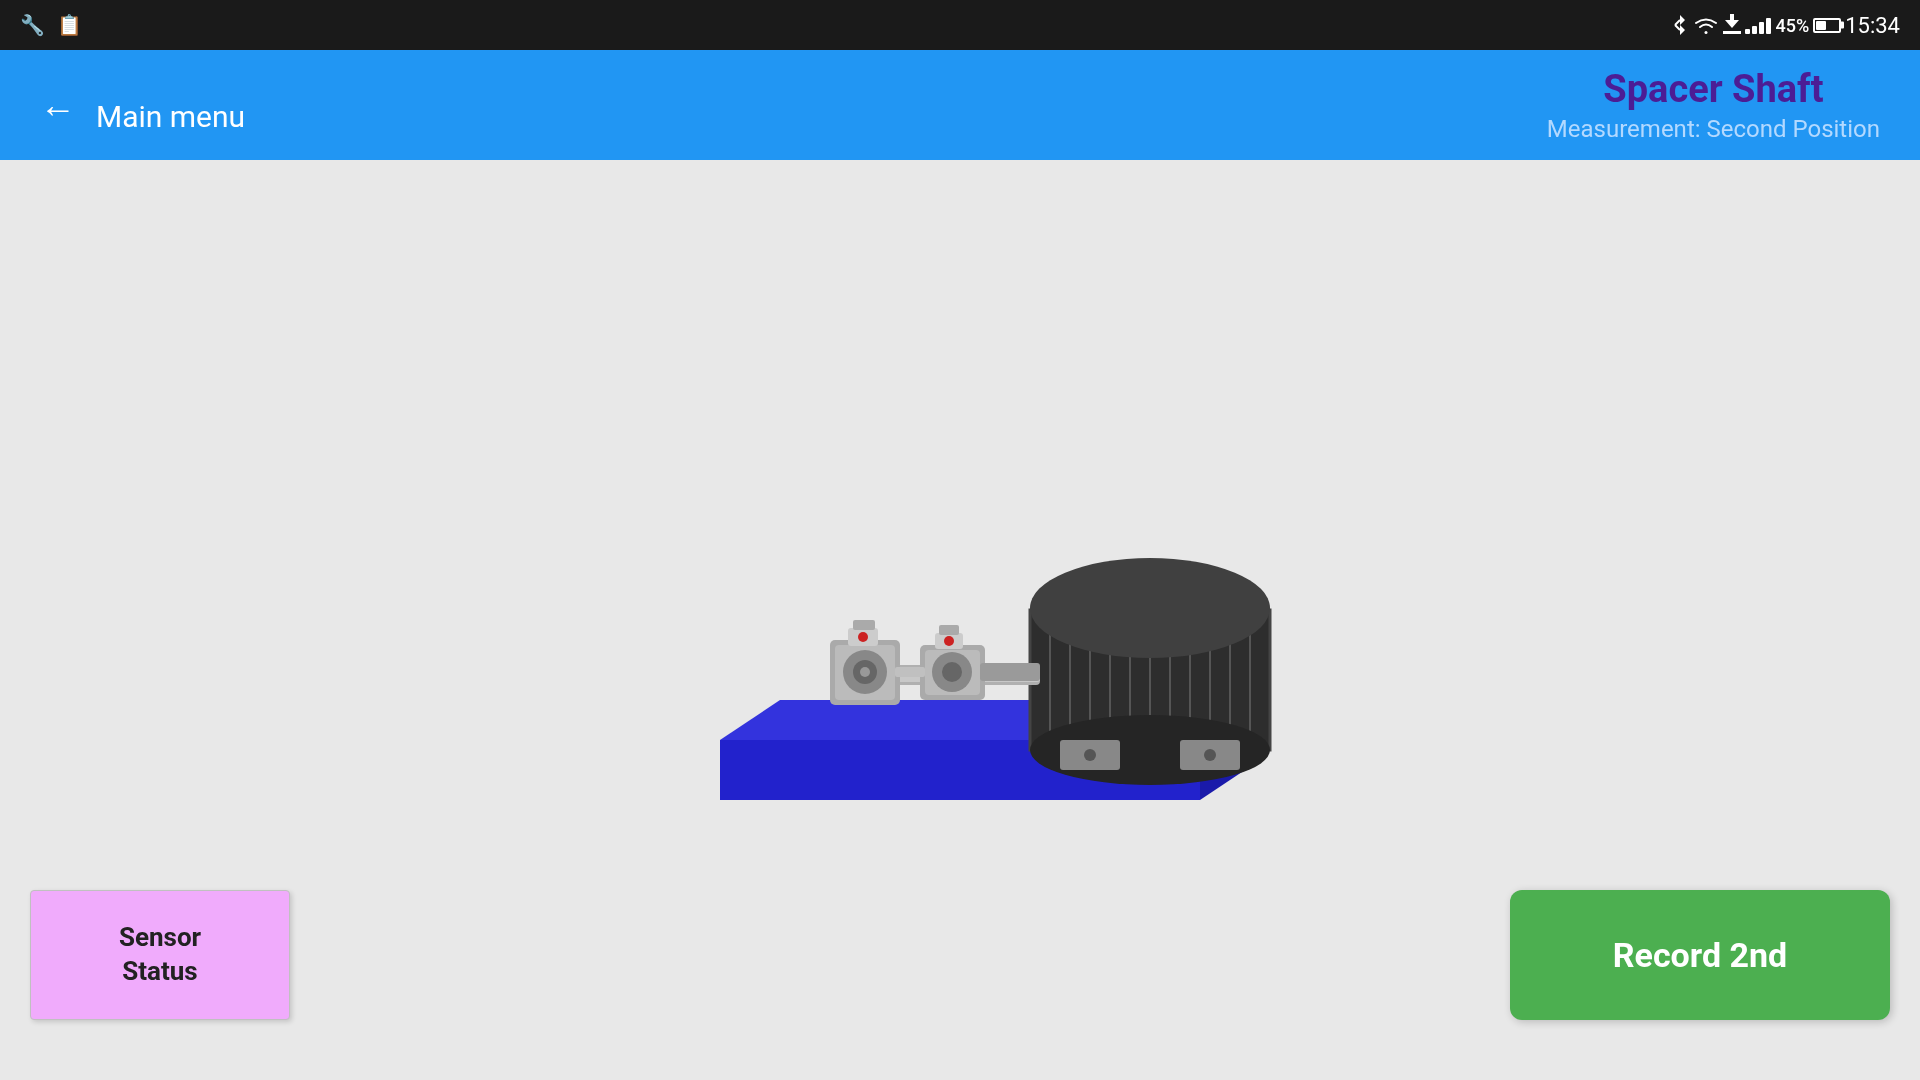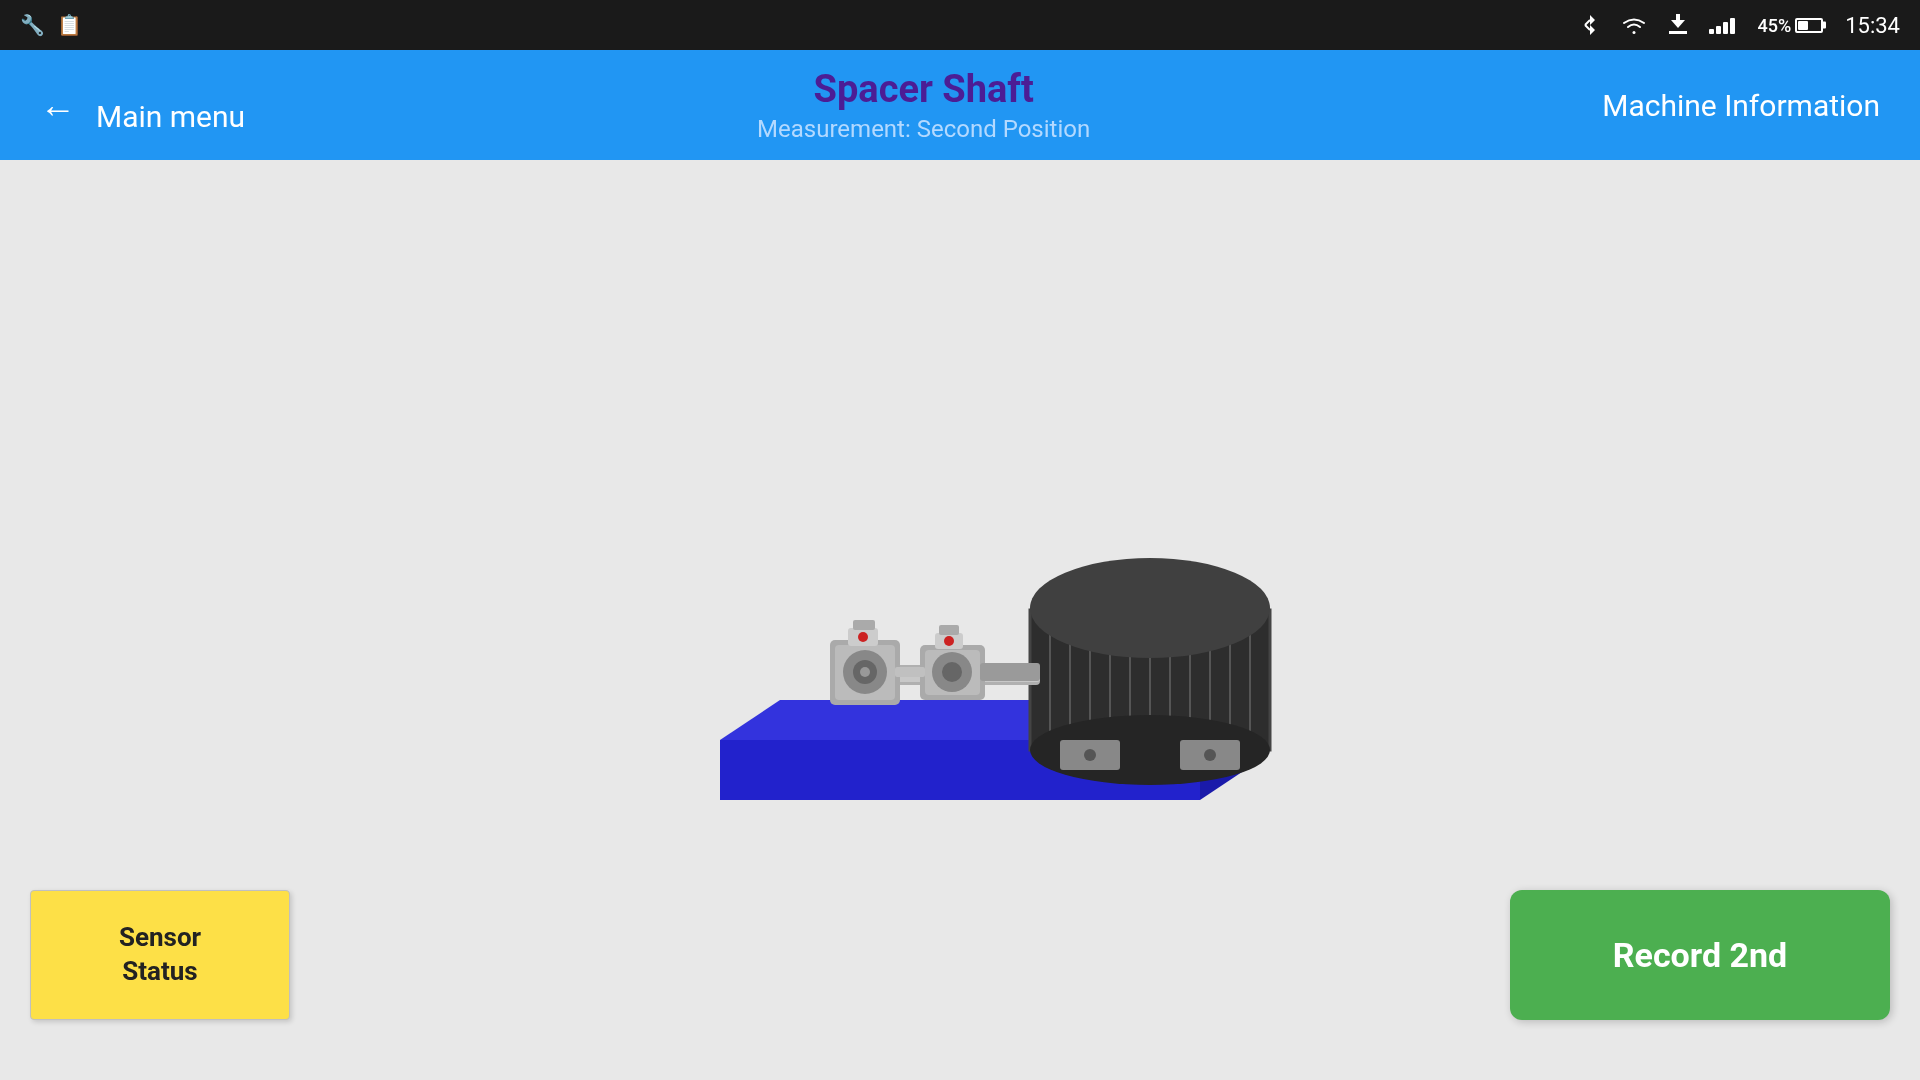--- a/index.html
+++ b/index.html
@@ -27,21 +27,21 @@
       align-items: center;
       gap: 12px;
     }
     .status-icon {
       font-size: 20px;
       color: white;
     }
     #status-bar-right {
       display: flex;
       align-items: center;
-      gap: 22px;
+      gap: 4px;
       font-size: 18px;
       font-weight: 500;
     }
     .signal-bars {
       display: flex;
       align-items: flex-end;
       gap: 2px;
       height: 18px;
     }
     .signal-bar {
@@ -160,21 +160,21 @@
       height: 580px;
     }
 
     
     #sensor-status-btn {
       position: absolute;
       bottom: 60px;
       left: 30px;
       width: 260px;
       height: 130px;
-      background: #fde047;
+      background: #f0abfc;
       border: 1px solid #c0c0c0;
       border-radius: 4px;
       display: flex;
       align-items: center;
       justify-content: center;
       cursor: pointer;
       box-shadow: 2px 2px 5px rgba(0,0,0,0.15);
     }
     #sensor-status-text {
       font-size: 26px;
@@ -255,21 +255,20 @@
 
 <div id="nav-bar">
   <div id="nav-left">
     <span class="back-arrow">←</span>
     <span id="nav-left-label">Main menu</span>
   </div>
   <div id="nav-center">
     <div id="nav-title">Spacer Shaft</div>
     <div id="nav-subtitle">Measurement: Second Position</div>
   </div>
-  <div id="nav-right">Machine Information</div>
 </div>
 
 <div id="main-content">
 
   <div id="machine-view">
     <svg id="machine-svg" viewBox="0 0 700 520" xmlns="http://www.w3.org/2000/svg">
 
       <polygon points="110,440 590,440 650,400 170,400" fill="#1a1aaa"></polygon>
 
       <polygon points="110,440 590,440 590,380 110,380" fill="#2222cc"></polygon>

